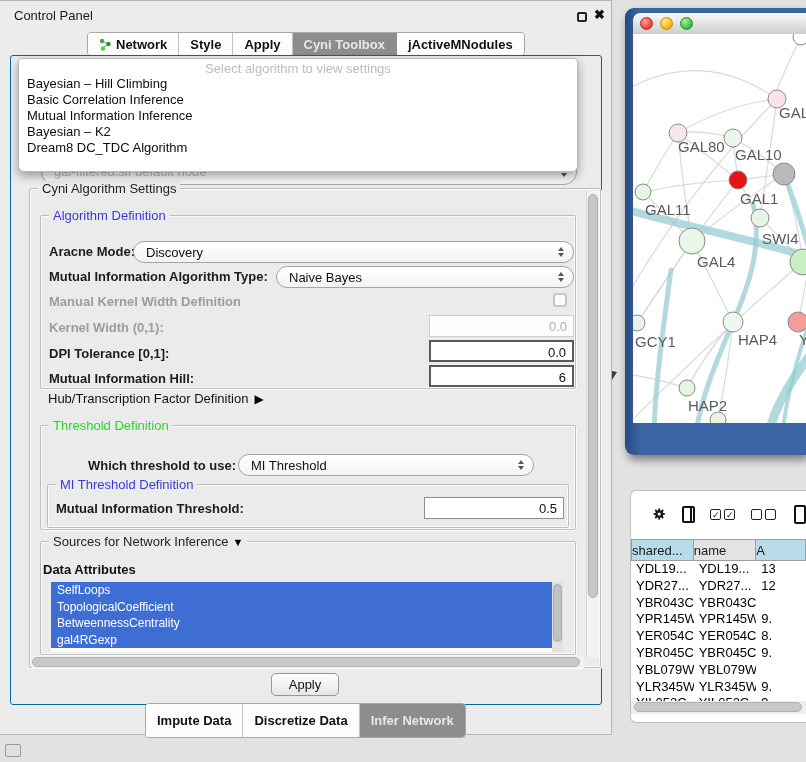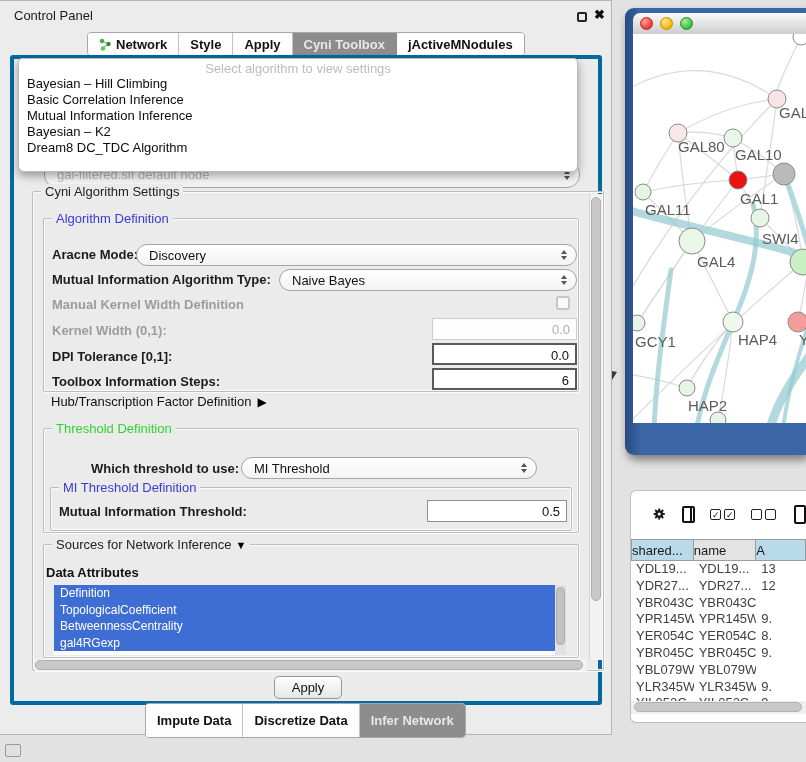--- a/index.html
+++ b/index.html
@@ -17,21 +17,21 @@
   
   .tabstrip { position:absolute; left:87px; top:31px; display:flex;
     border:1px solid #a8a8a8; border-radius:4px; overflow:hidden; background:#fff; height:24px; }
   .tab { display:flex; align-items:center; gap:4px; padding:0 11px; font-size:13px; font-weight:bold;
     color:#111; background:#fdfdfd; border-right:1px solid #c3c3c3; white-space:nowrap; }
   .tab:last-child { border-right:none; }
   .tab.selected { background:#8d8d8d; color:#e8e8e8; border-color:#8d8d8d; }
 
   
   .content { position:absolute; left:10px; top:54px; width:592px; height:650px;
-    border:4px solid #0369a1; border-radius:3px; background:#ebebeb; }
+    border:1px solid #0369a1; border-radius:3px; background:#ebebeb; }
 
   .combo { position:absolute; background:linear-gradient(#ffffff,#f3f3f3); border:1px solid #a5a5a5;
     border-radius:12px; display:flex; align-items:center; font-size:13px; color:#111; }
   .combo .val { flex:1; padding-left:12px; overflow:hidden; white-space:nowrap; }
   .spinner { display:flex; flex-direction:column; align-items:center; margin-right:9px; }
   .spin-up { width:0; height:0; border-left:3.5px solid transparent; border-right:3.5px solid transparent;
     border-bottom:4.5px solid #555; margin-bottom:2px; }
   .spin-down { width:0; height:0; border-left:3.5px solid transparent; border-right:3.5px solid transparent;
     border-top:4.5px solid #555; }
   .net-combo { left:30px; top:102px; width:536px; height:27px; border-radius:13px; }
@@ -116,21 +116,21 @@
   .mini-cb { width:11px; height:11px; border:1.5px solid #222; border-radius:2px; font-size:9px;
     line-height:10px; text-align:center; color:#111; margin-right:3px; background:#fff; }
   .icon-page { width:15px; height:19px; border:2px solid #111; border-radius:2px; background:#fff; }
   .tp-table { position:absolute; left:0; top:48px; width:100%; }
   .tp-hrow { display:flex; height:22px; }
   .tp-hcell { border:1px solid #9c9c9c; border-left:none; font-size:13px; color:#1a1a1a;
     text-align:left; padding:3px 6px 0 0; background:#e3e3e3; }
   .tp-hcell:first-child { border-left:1px solid #9c9c9c; }
   .tp-hcell.hl { background:#b9dbe9; }
   .tp-row { display:flex; height:16.8px; }
-  .tp-cell { font-size:13px; color:#404040; padding-left:5px; overflow:hidden; white-space:nowrap; }
+  .tp-cell { font-size:13px; color:#000000; padding-left:5px; overflow:hidden; white-space:nowrap; }
   .tp-hscroll { position:absolute; left:0; top:210px; width:100%; height:13px; background:#efefef; }
   .tp-hthumb { position:absolute; left:3px; top:1px; width:168px; height:10px; background:#c9c9c9;
     border:1px solid #b2b2b2; border-radius:5px; }
 
   .mini-window-icon { position:absolute; left:5px; top:744px; width:16px; height:13px;
     border:1px solid #9a9a9a; background:#e0e0e0; border-radius:2px; }
   .cursor-mark { position:absolute; left:612px; top:371px; width:0; height:0;
     border-left:5px solid #3a3a3a; border-bottom:8px solid transparent; border-top:1px solid transparent; }
 </style>
 </head>
@@ -202,21 +202,21 @@
 
         <span class="flabel dis" style="left:8px; top:78px;">Manual Kernel Width Definition</span>
         <span class="checkbox" style="left:512px; top:77px;"></span>
 
         <span class="flabel dis" style="left:8px; top:104px;">Kernel Width (0,1):</span>
         <div class="field dis" style="left:388px; top:99px; width:145px;">0.0</div>
 
         <span class="flabel" style="left:8px; top:130px;">DPI Tolerance [0,1]:</span>
         <div class="field strong" style="left:388px; top:124px; width:145px;">0.0</div>
 
-        <span class="flabel" style="left:8px; top:155px;">Toolbox Information Steps:</span>
+        <span class="flabel" style="left:8px; top:155px;">Mutual Information Hill:</span>
         <div class="field strong" style="left:388px; top:149px; width:145px;">6</div>
       </div>
 
       <div class="hub-row">
         <span>Hub/Transcription Factor Definition</span><span class="tri-right">▶</span>
       </div>
 
       <div class="groupbox thresh-group">
         <span class="gb-title green">Threshold Definition</span>
 
@@ -234,21 +234,21 @@
           <span class="flabel" style="left:8px; top:16px;">Mutual Information Threshold:</span>
           <div class="field mid" style="left:376px; top:12px; width:140px;">0.5</div>
         </div>
       </div>
 
       <div class="groupbox sources-group">
         <span class="gb-title"><span>Sources for Network Inference</span><span class="tri-down">▼</span></span>
         <span class="attr-label">Data Attributes</span>
         <div class="attr-list">
           <div>
-              <div class="attr-item">Definition</div>
+              <div class="attr-item">SelfLoops</div>
               <div class="attr-item">TopologicalCoefficient</div>
               <div class="attr-item">BetweennessCentrality</div>
               <div class="attr-item">gal4RGexp</div>
             </div>
           <div class="attr-scroll">
               <div class="attr-thumb"></div>
             </div>
         </div>
       </div>
 

